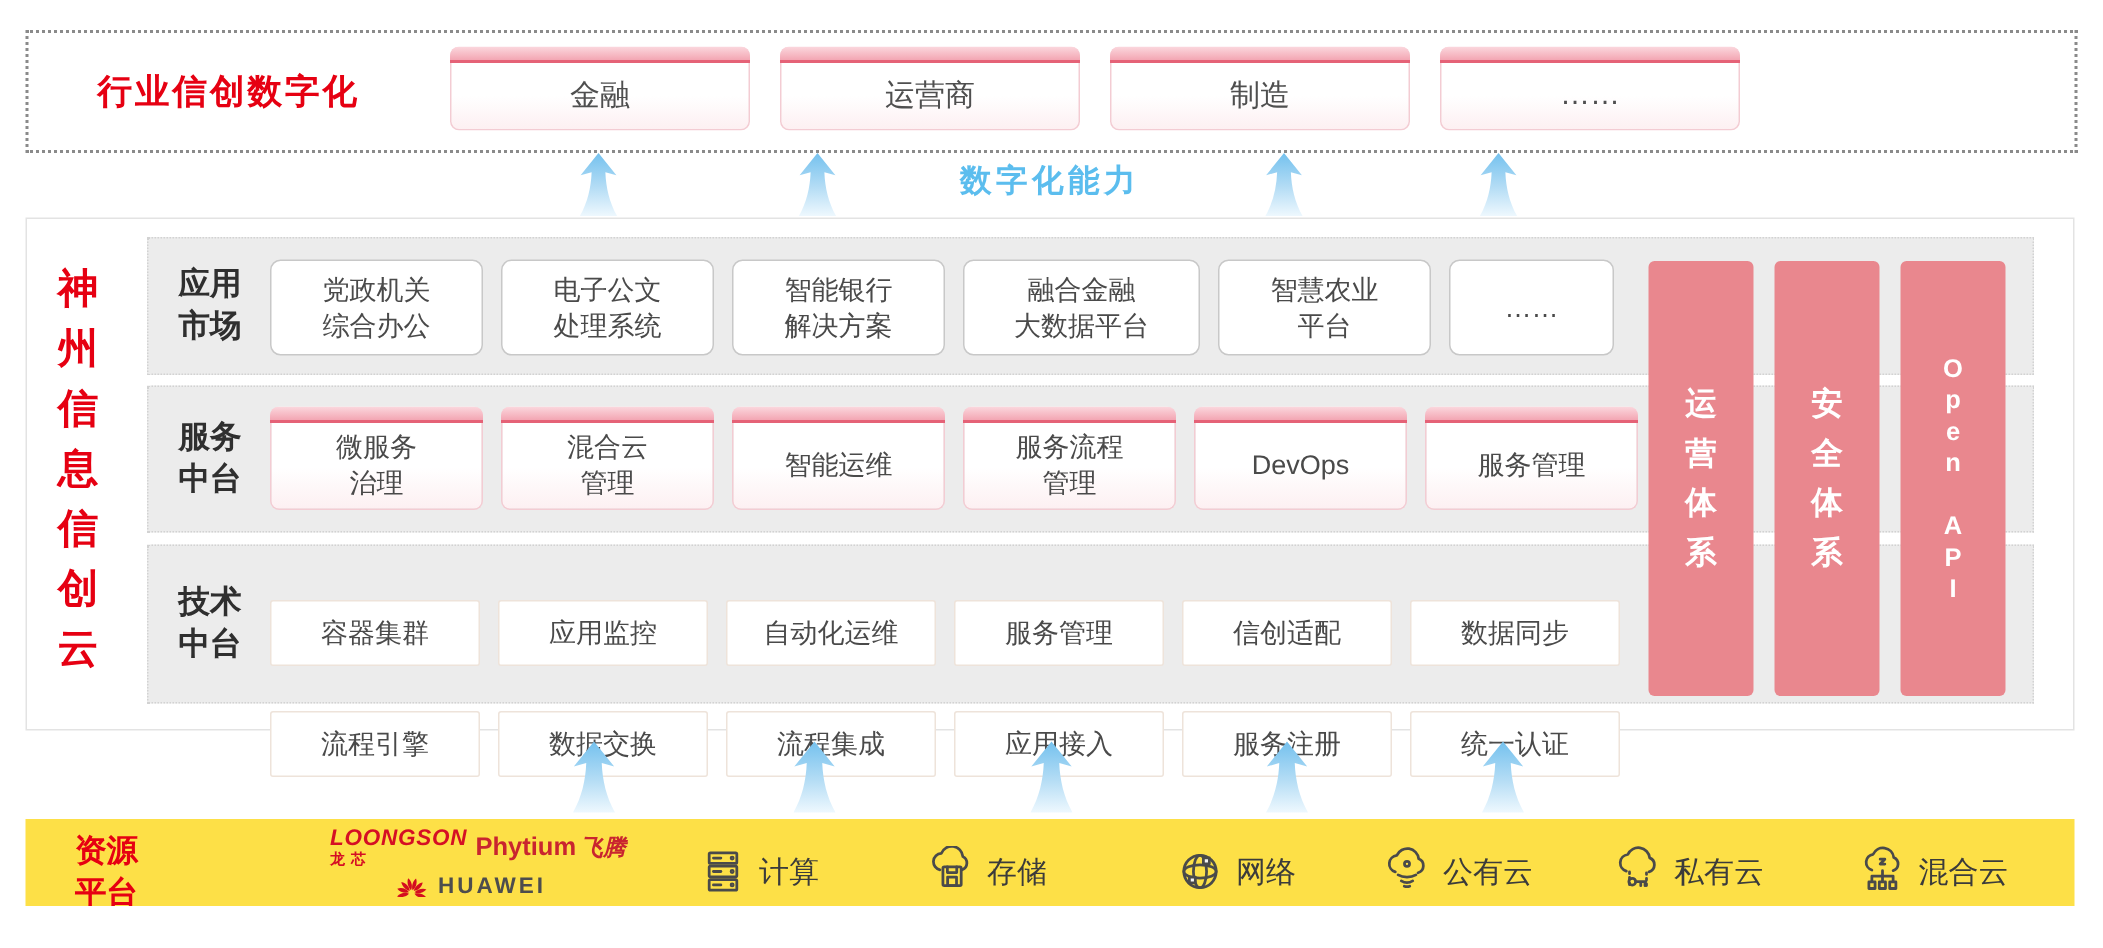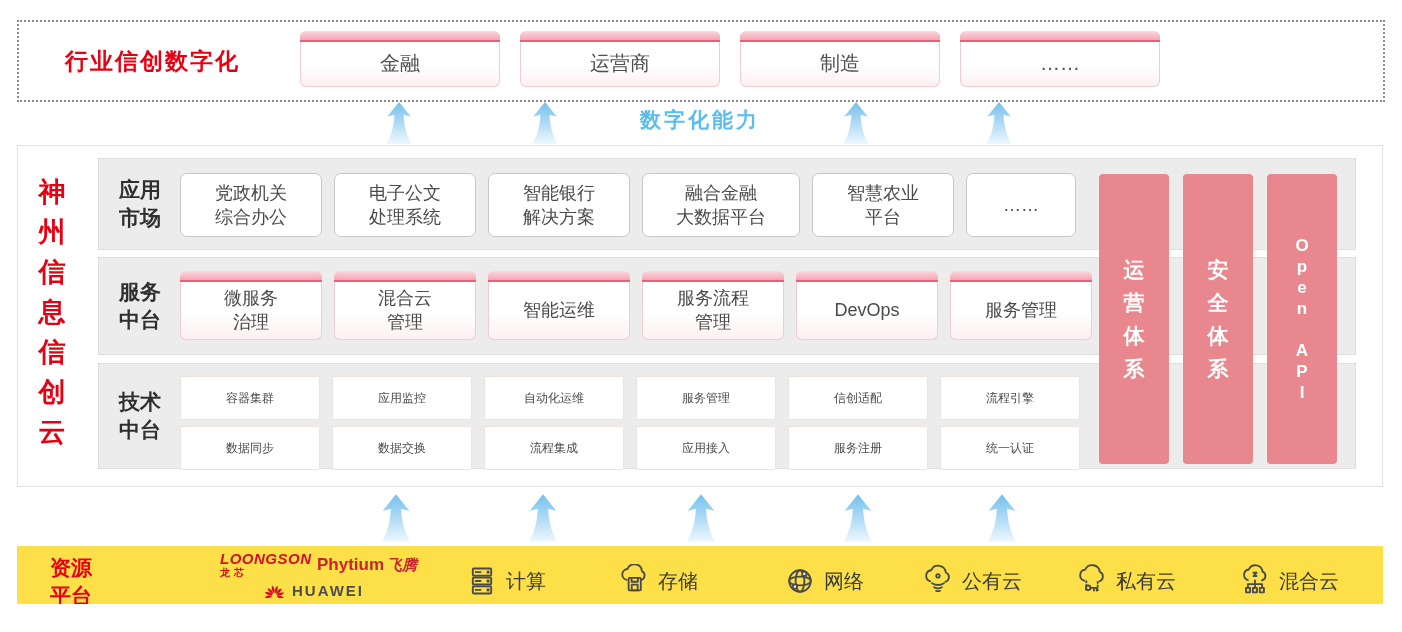--- a/index.html
+++ b/index.html
@@ -39,21 +39,21 @@
     font-size:18px;line-height:24px;color:#4a4a4a;white-space:pre-line;}
   .row-app .band-items{top:14px;}
   .row-app .plain-box{height:62px;}
   .row-app .plain-box:nth-child(4){width:156px;}
   .row-app .plain-box:nth-child(6){width:108px;}
   .svc-box{width:140px;height:68px;font-size:18px;line-height:24px;color:#4a4a4a;}
   .row-svc .band-items{top:13px;}
   .tech-grid{position:absolute;left:81px;top:12px;display:grid;grid-template-columns:repeat(6,140px);
     column-gap:12px;row-gap:6px;}
   .tech-box{height:42px;background:#fff;border:1px solid #eee3da;border-radius:2px;
-    display:flex;align-items:center;justify-content:center;font-size:12px;color:#4a4a4a;}
+    display:flex;align-items:center;justify-content:center;font-size:18px;color:#4a4a4a;margin-top:24px;}
   .pillar{position:absolute;top:28px;width:70px;height:290px;background:var(--pink);border-radius:4px;
     display:flex;align-items:center;justify-content:center;text-align:center;color:#fff;font-weight:bold;
     white-space:pre-line;}
   .pillar-cn{font-size:21px;line-height:33px;letter-spacing:0;}
   .pillar-en{font-size:17px;line-height:21px;}
 
   
   .resource-band{position:absolute;left:17px;top:546px;width:1366px;height:71px;background:#fde047;
     border-bottom:1px solid #e2e2e2;}
   .resource-title{position:absolute;left:30px;top:50%;transform:translateY(-50%);width:48px;text-align:center;
@@ -183,22 +183,22 @@
     </div>
 
     <div class="band row-tech" style="top:217px;height:106px;">
       <div class="band-label">技术中台</div>
       <div class="tech-grid">
         <div class="tech-box">容器集群</div>
         <div class="tech-box">应用监控</div>
         <div class="tech-box">自动化运维</div>
         <div class="tech-box">服务管理</div>
         <div class="tech-box">信创适配</div>
+        <div class="tech-box">数据同步</div>
         <div class="tech-box">流程引擎</div>
-        <div class="tech-box">数据同步</div>
         <div class="tech-box">数据交换</div>
         <div class="tech-box">流程集成</div>
         <div class="tech-box">应用接入</div>
         <div class="tech-box">服务注册</div>
         <div class="tech-box">统一认证</div>
       </div>
     </div>
 
     <div class="pillar pillar-cn" style="left:1081px">运
 营

